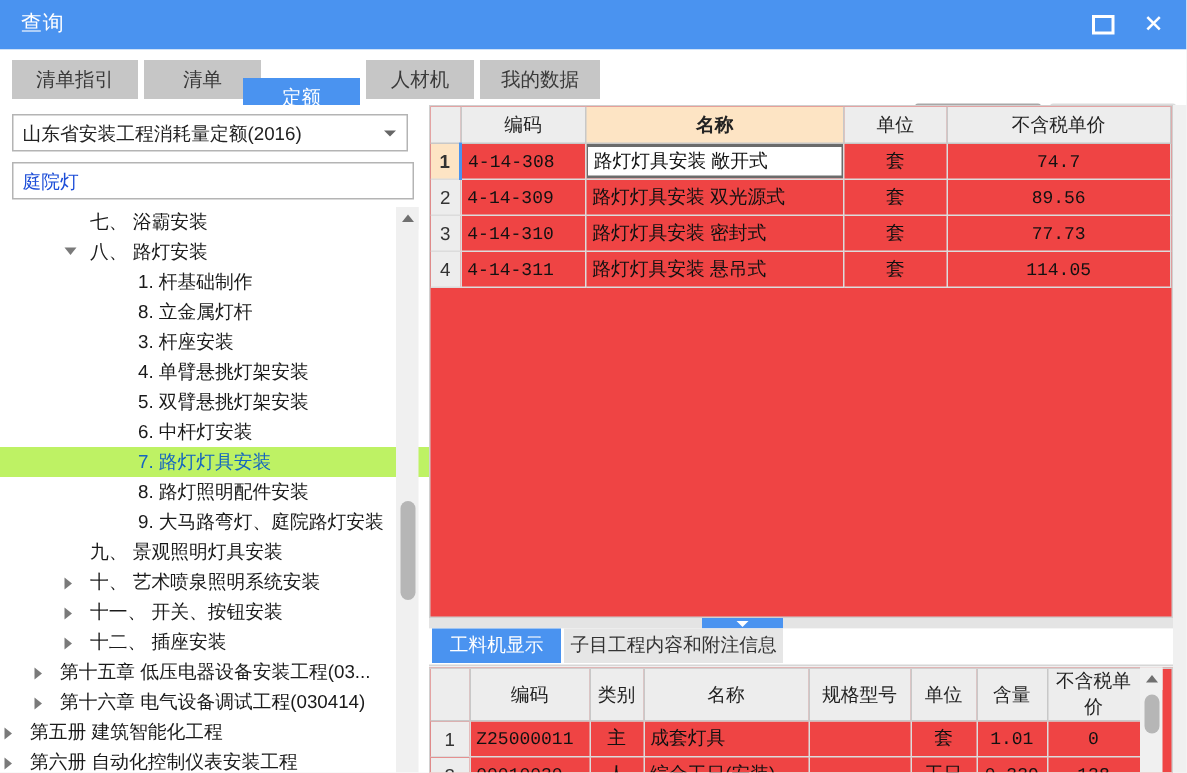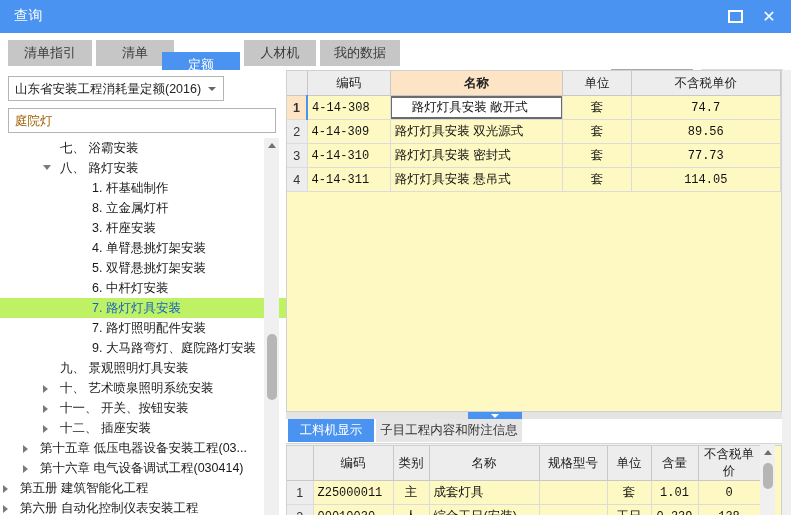--- a/index.html
+++ b/index.html
@@ -105,21 +105,21 @@
   
   .leftpanel {
     position: absolute;
     left: 0; top: 70px;
     width: 286px; height: 445px;
     background: #ffffff;
   }
   .combo {
     position: absolute;
     left: 8px; top: 6px;
-    width: 216px; height: 25px;
+    width: 264px; height: 25px;
     border: 1px solid #b4b4b4;
     background: #ffffff;
     box-sizing: border-box;
   }
   .combo-text {
     position: absolute;
     left: 6px; top: 4px;
     font-size: 12.5px;
     color: #222;
     white-space: nowrap;
@@ -137,21 +137,21 @@
     left: 8px; top: 38px;
     width: 268px; height: 25px;
     border: 1px solid #b4b4b4;
     background: #ffffff;
     box-sizing: border-box;
   }
   .searchbox-text {
     position: absolute;
     left: 6px; top: 4px;
     font-size: 12.5px;
-    color: #a16207;
+    color: #1d4ed8;
   }
   .treewrap {
     position: absolute;
     left: 0; top: 68px;
     width: 286px; height: 377px;
     background: #ffffff;
     overflow: hidden;
   }
   .treeitem {
     position: relative;
@@ -214,21 +214,21 @@
 
   
   .rightpanel {
     position: absolute;
     left: 286px; top: 70px;
     width: 505px; height: 445px;
     background: #f0f0f0;
   }
   .gridbox {
     position: absolute;
-    background: #fef9c3;
+    background: #ef4444;
     border: 1px solid #d0d0d0;
     box-sizing: border-box;
     overflow: hidden;
   }
   table.grid {
     border-collapse: collapse;
     table-layout: fixed;
     font-size: 12.5px;
   }
   table.grid th {
@@ -272,21 +272,21 @@
   }
   .ta-c { text-align: center; }
   .ta-r { text-align: center; }
   .sel-cell-box {
     display: block;
     box-sizing: border-box;
     border: 2px solid #6b6b6b;
     height: 23px;
     line-height: 19px;
     margin: -1px -5px -1px -5px;
-    padding: 0 20px;
+    padding: 0 4px;
     background: #ffffff;
   }
 
   
   .splitter {
     position: absolute;
     background: #e4e4e4;
     height: 7px;
   }
   .splitter-handle {
@@ -401,21 +401,21 @@
           <div class="treeitem">
             <span class="tw-label" style="left: 92px;">5. 双臂悬挑灯架安装</span>
           </div>
           <div class="treeitem">
             <span class="tw-label" style="left: 92px;">6. 中杆灯安装</span>
           </div>
           <div class="treeitem sel">
             <span class="tw-label" style="left: 92px;">7. 路灯灯具安装</span>
           </div>
           <div class="treeitem">
-            <span class="tw-label" style="left: 92px;">7. 路灯照明配件安装</span>
+            <span class="tw-label" style="left: 92px;">8. 路灯照明配件安装</span>
           </div>
           <div class="treeitem">
             <span class="tw-label" style="left: 92px;">9. 大马路弯灯、庭院路灯安装</span>
           </div>
           <div class="treeitem">
             <span class="tw-label" style="left: 60px;">九、 景观照明灯具安装</span>
           </div>
           <div class="treeitem">
             <span class="tw-arrow closed" style="left: 43px;"></span>
             <span class="tw-label" style="left: 60px;">十、 艺术喷泉照明系统安装</span>

